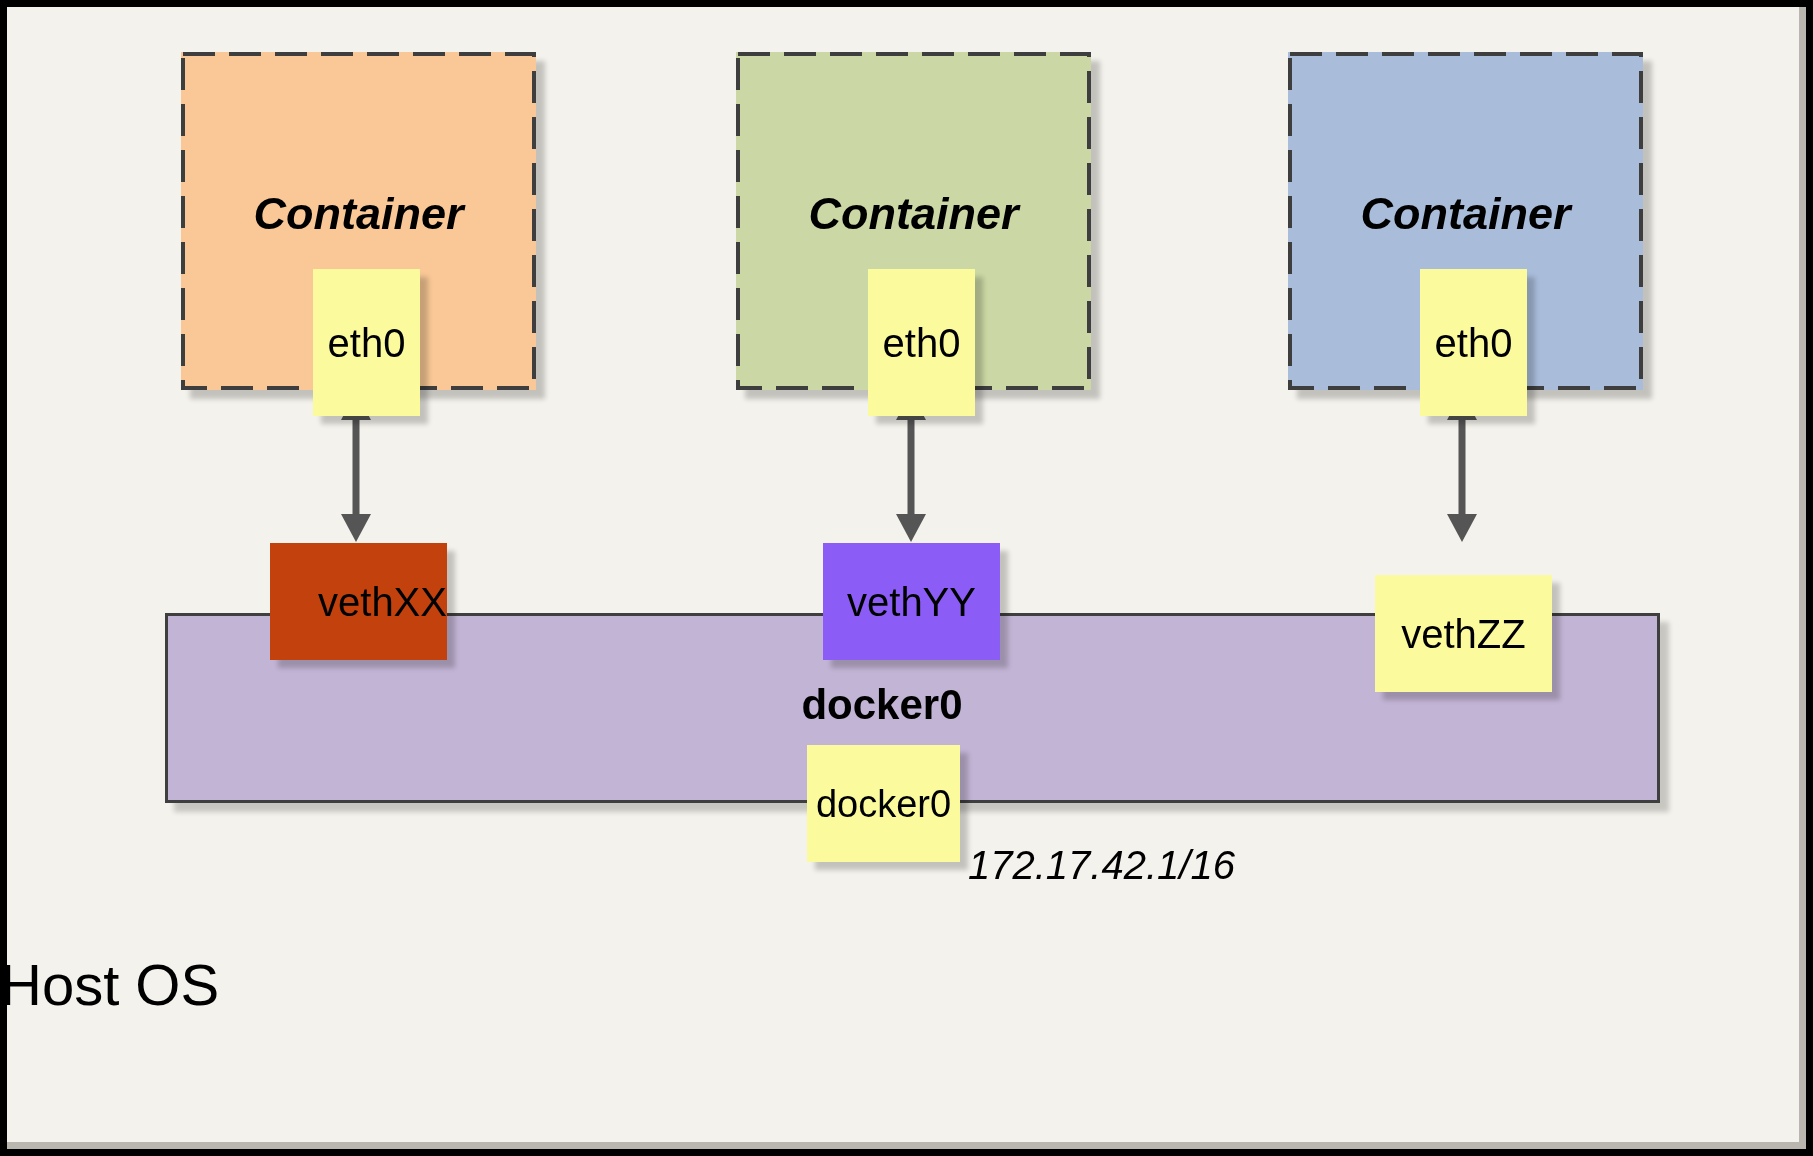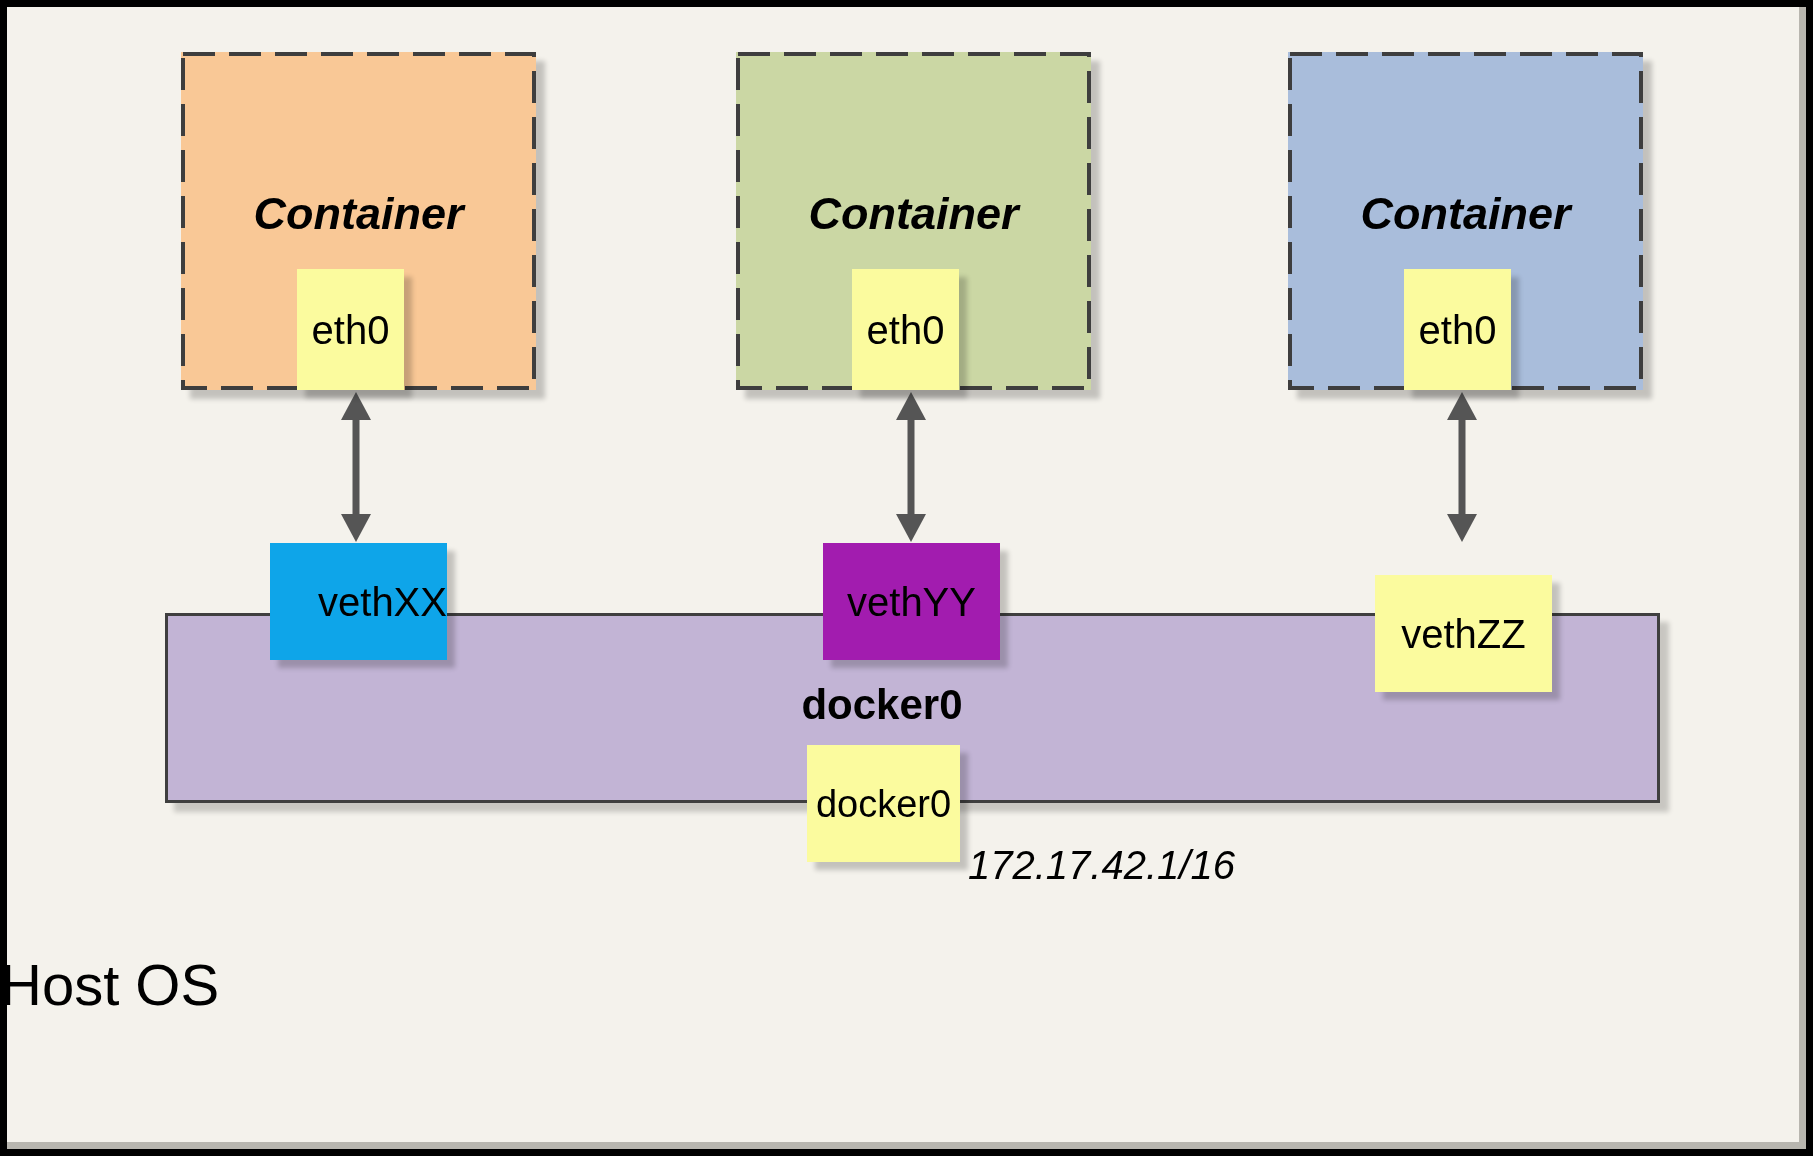--- a/index.html
+++ b/index.html
@@ -37,21 +37,21 @@
   }
 
   
   .note {
     position: absolute;
     box-shadow: 8px 8px 5px rgba(0,0,0,0.20);
     display: flex; align-items: center; justify-content: center;
     font-size: 40px; line-height: 1;
     z-index: 4;
   }
-  .eth-note  { left: 116px; top: 217px; width: 107px; height: 121px; }
+  .eth-note  { left: 132px; top: 217px; width: 107px; height: 147px; }
   .veth-note { top: 543px; width: 177px; height: 117px; }
   .veth-1 { left: 270px; }
   .veth-2 { left: 823px; }
   .veth-3 { left: 1375px; margin-top: 32px; }
 
   
   .arrow { position: absolute; top: 390px; z-index: 3; }
   .arrow-1 { left: 338px; }
   .arrow-2 { left: 893px; }
   .arrow-3 { left: 1444px; }
@@ -128,24 +128,24 @@
   <line x1="18" y1="26" x2="18" y2="128" stroke="#555555" stroke-width="7"></line>
   <polygon points="18,2 33,30 3,30" fill="#555555"></polygon>
   <polygon points="18,152 33,124 3,124" fill="#555555"></polygon>
 </svg>
 <svg class="arrow arrow-3" width="36" height="154" viewBox="0 0 36 154">
   <line x1="18" y1="26" x2="18" y2="128" stroke="#555555" stroke-width="7"></line>
   <polygon points="18,2 33,30 3,30" fill="#555555"></polygon>
   <polygon points="18,152 33,124 3,124" fill="#555555"></polygon>
 </svg>
 
-<div class="note veth-note veth-1" style="background-color: #0ea5e9; padding-left: 48px;">
+<div class="note veth-note veth-1" style="background-color: #c2410c; padding-left: 48px;">
   <span>vethXX</span>
 </div>
-<div class="note veth-note veth-2" style="background-color: #a21caf;">
+<div class="note veth-note veth-2" style="background-color: #8b5cf6;">
   <span>vethYY</span>
 </div>
 <div class="note veth-note veth-3" style="background-color: rgb(251, 251, 158);">
   <span>vethZZ</span>
 </div>
 
 <div class="bridge" style="background-color: rgb(194, 180, 213);"></div>
 <div class="bridge-title">docker0</div>
 <div class="note docker-note" style="background-color: rgb(251, 251, 158);">
   <span>docker0</span>

